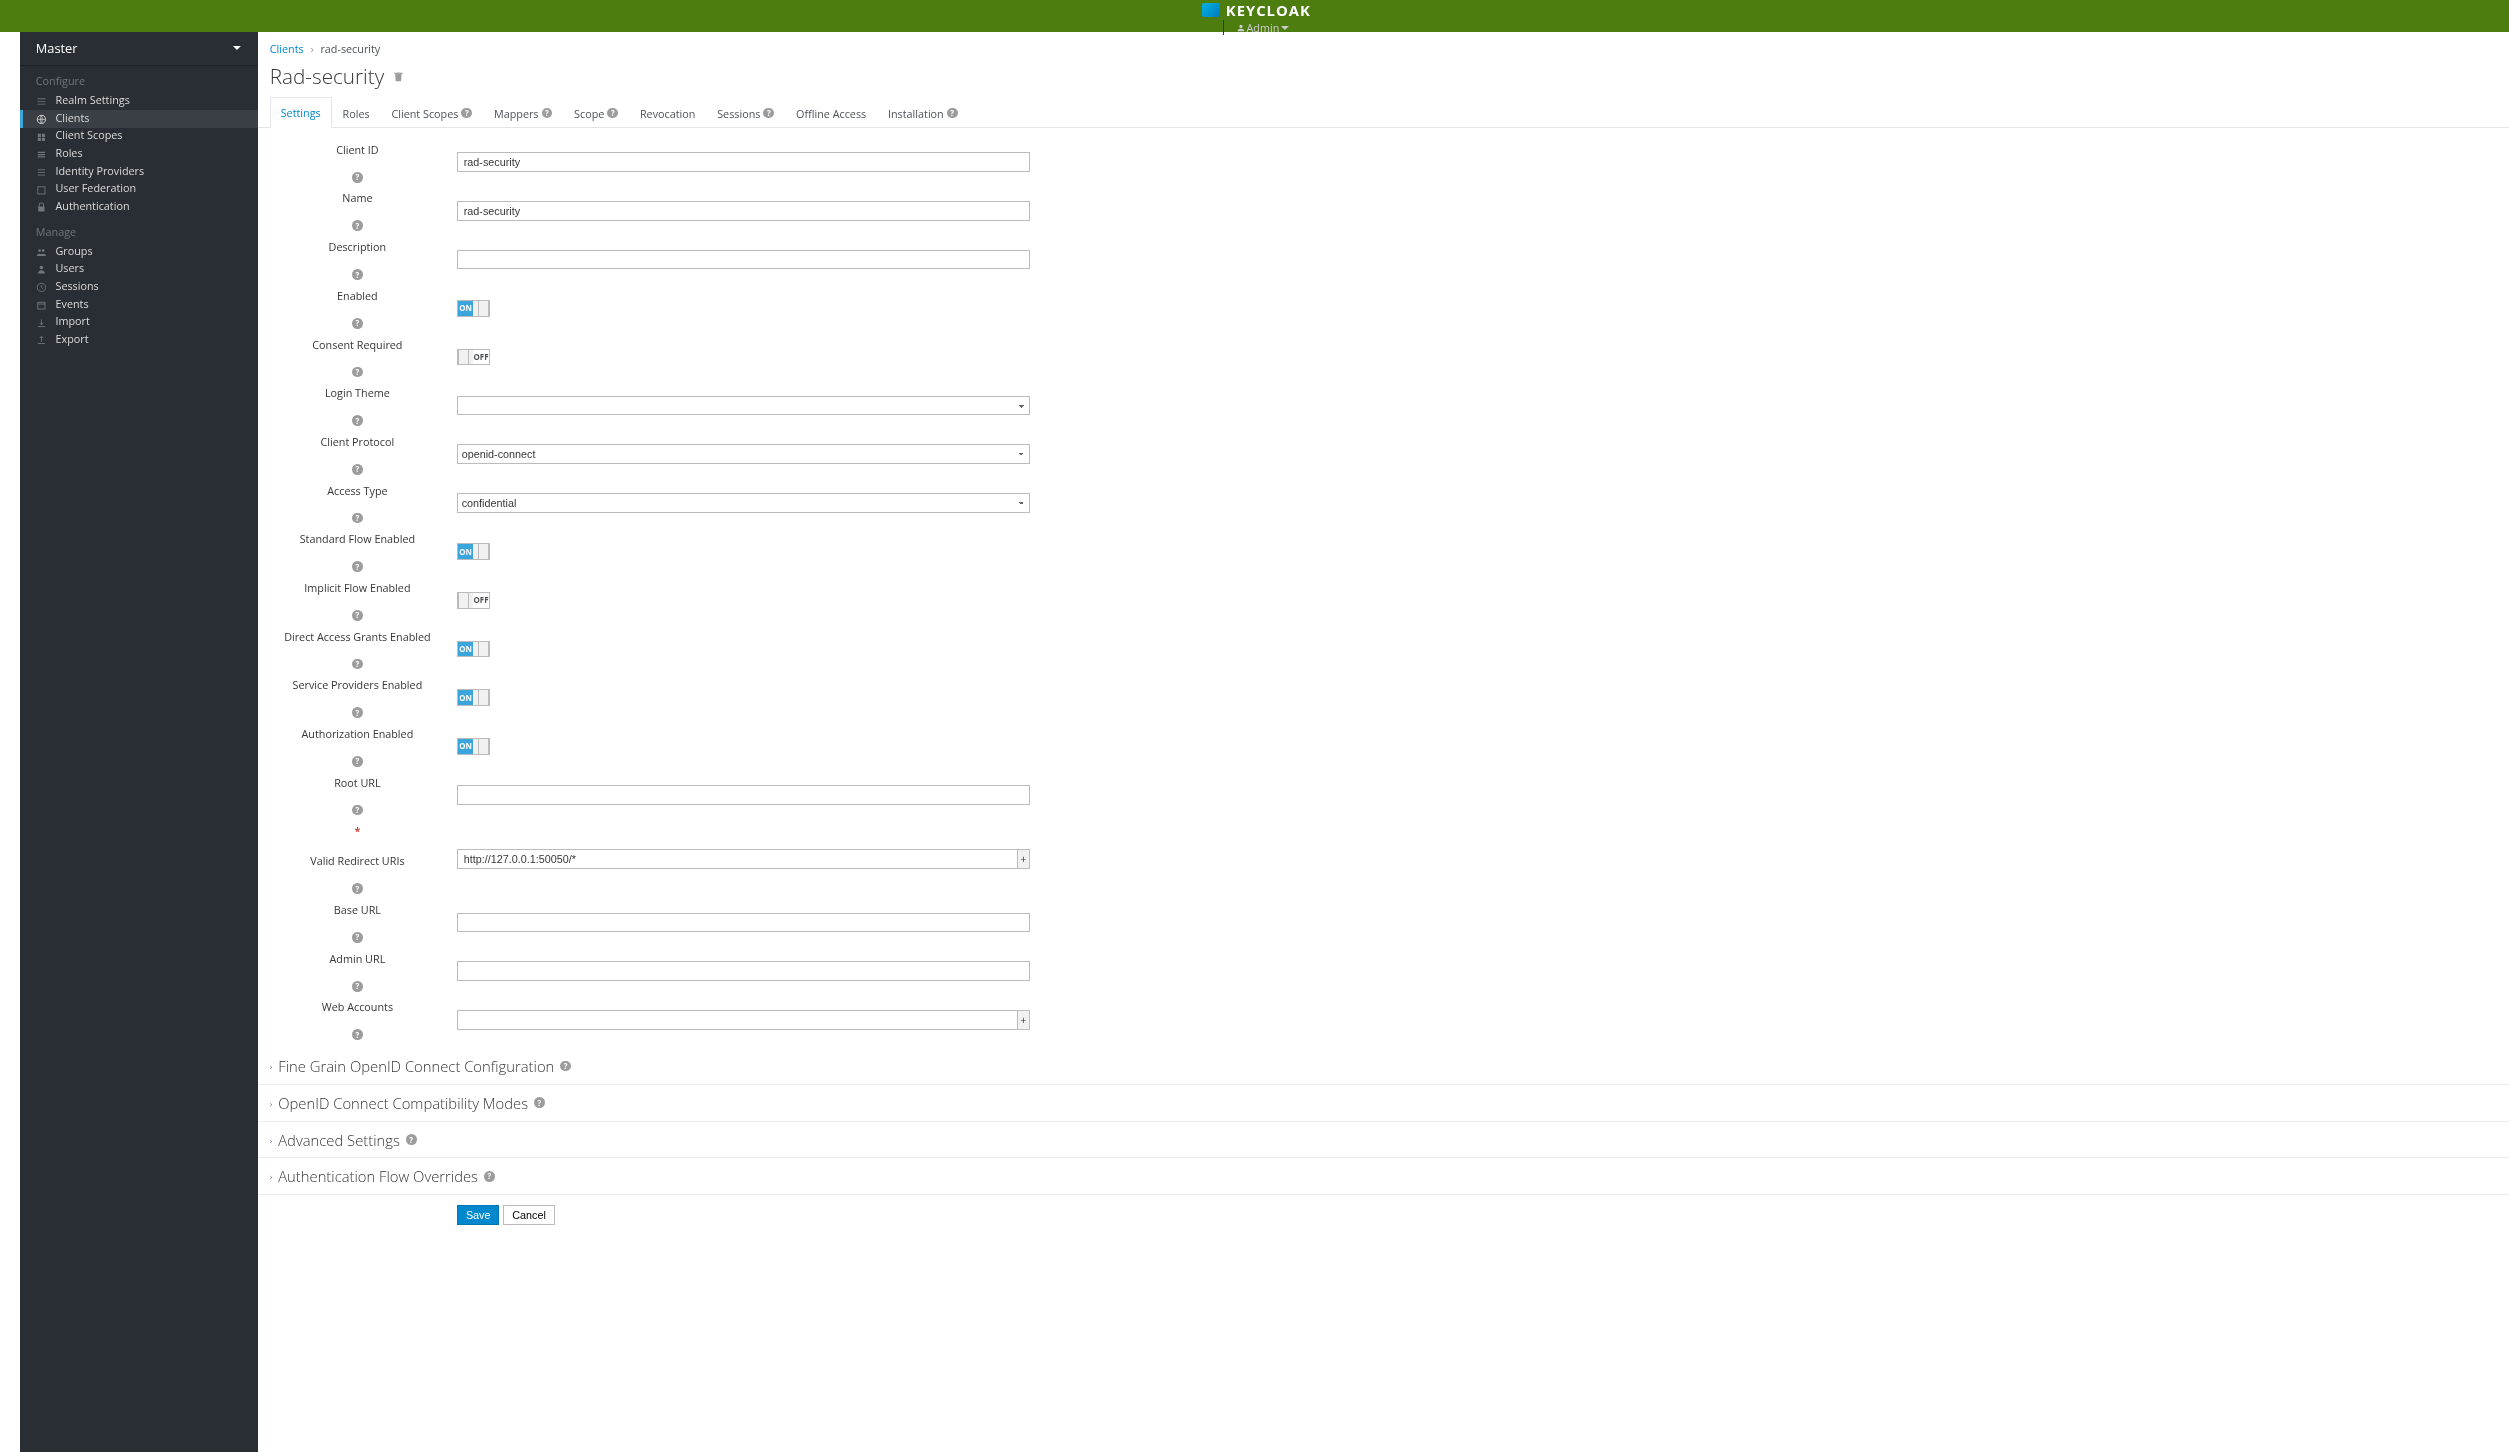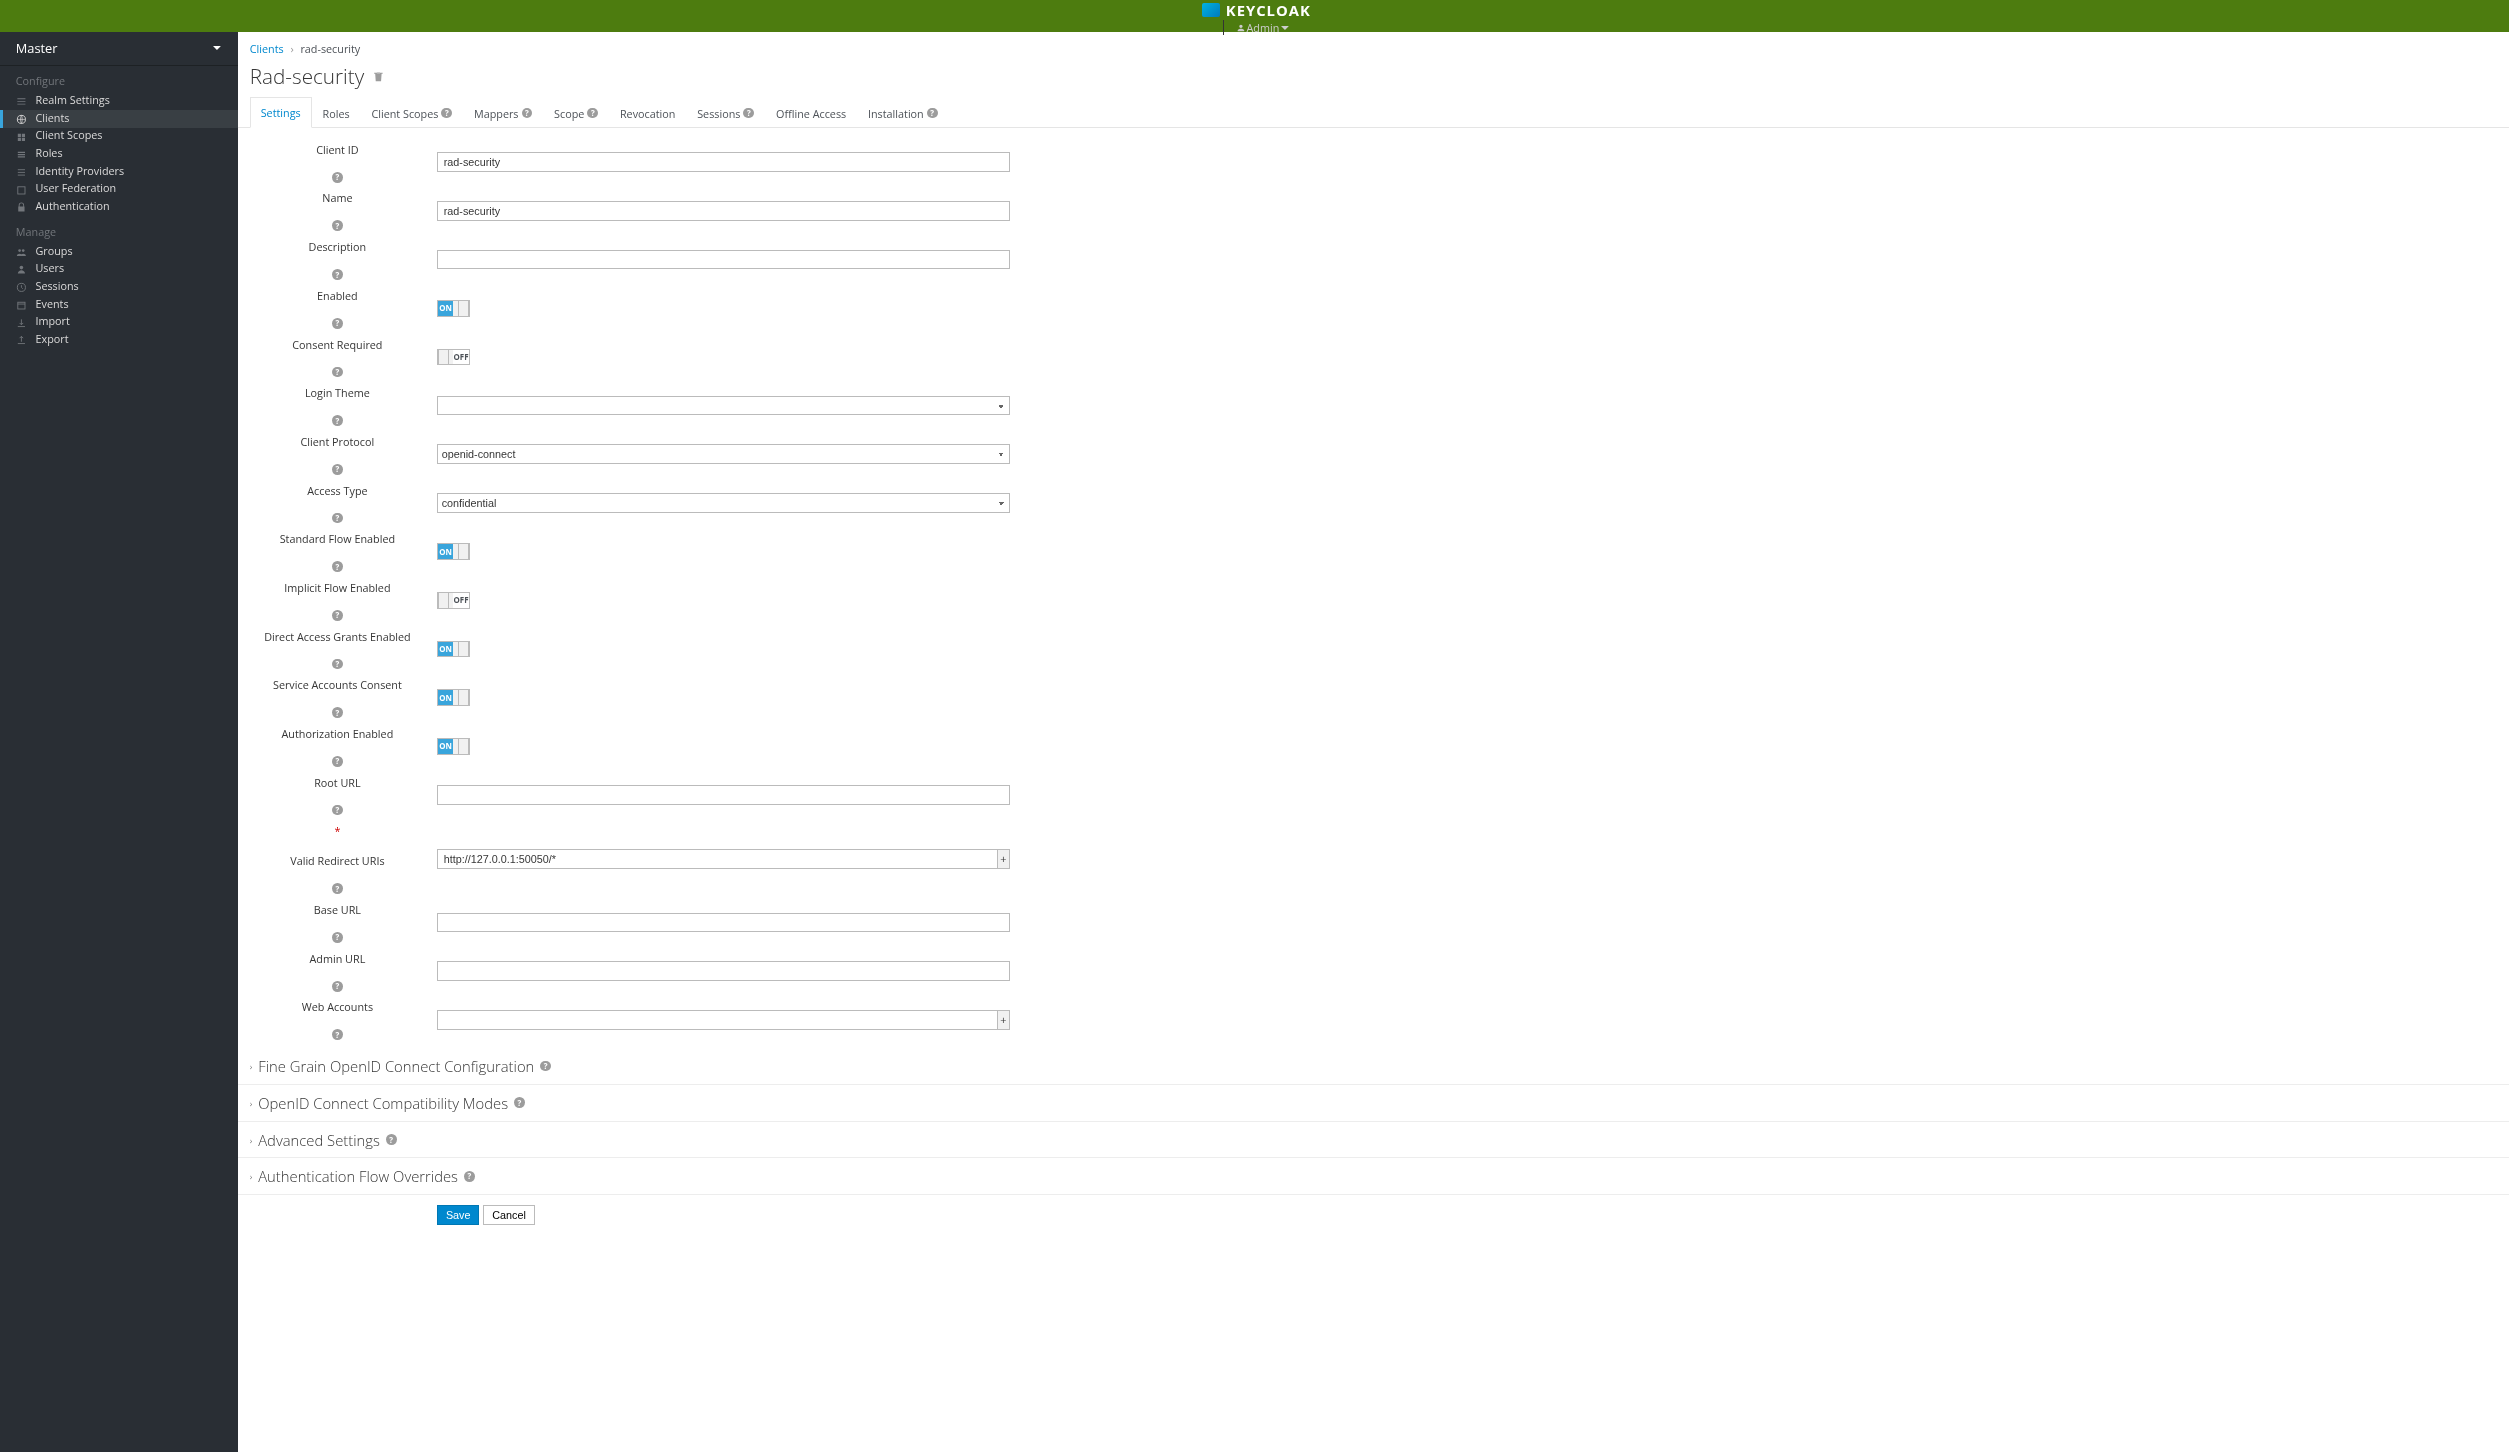--- a/index.html
+++ b/index.html
@@ -4,21 +4,21 @@
 <style>
 * { box-sizing: border-box; margin: 0; padding: 0; }
 body { font-family: "Open Sans", Helvetica, Arial, sans-serif; font-size: 11.8px; color: #363636; background: #fff; }
 .topbar { height: 31.5px; background: #4d7c0f; display: flex; align-items: center; justify-content: space-between; padding: 0 11.8px 0 15.8px; flex-direction: column; }
 .logo { display: flex; align-items: center; color: #fff; font-weight: 700; font-size: 14.8px; letter-spacing: 1px; }
 .logo-icon { width: 17.7px; height: 13.8px; background: linear-gradient(135deg,#00b2e2 0%,#007bbd 100%); margin-right: 5.9px; border-radius: 2px; position: relative; }
 .logo-icon::before, .logo-icon::after { content: ""; position: absolute; background:#fff; opacity:0.3; }
 .admin-menu { color:#ccc; font-size:10.8px; display:flex; align-items:center; gap:1px; border-left:1px solid #333; padding-left:11.8px; height:100%; cursor:pointer; }
 .admin-menu svg { width:9.9px; height:9.9px; fill:#ccc; }
 .layout { display:flex; height: calc(100vh - 31.5px); }
-.sidebar { width: 238px; background: #292e34; color: #dbdada; display:flex; flex-direction:column; }
+.sidebar { width: 238px; background: #292e34; color: #dbdada; display:flex; flex-direction:column;margin-left:20px; }
 .realm-select { height:34px; display:flex; align-items:center; justify-content:space-between; padding:0 15.8px; border-bottom:1px solid #1d2124; cursor:pointer; }
 .realm-select span { font-size:12.8px; color:#fff; }
 .nav-section { padding: 7.9px 15.8px 3.9px; font-size:10.8px; color:#72767b; font-weight:400; }
 .nav-item { display:flex; align-items:flex-end; padding: 3px 15.8px; height:17.7px; cursor:pointer; font-size:10.8px; color:#dbdada; gap:8.9px; }
 .nav-item.active { background:#393f44; border-left:3px solid #39a5dc; padding-left:12.8px; }
 .nav-item svg { width:10.8px; height:10.8px; fill:#72767b; flex-shrink:0; }
 .nav-item.active svg { fill:#dbdada; }
 .main { flex:1; overflow:auto; padding: 0 0 39px 0; }
 .breadcrumb { padding: 9.9px 11.8px 5.9px; font-size:10.8px; }
 .breadcrumb a { color:#0088ce; text-decoration:none; }
@@ -332,21 +332,21 @@
           <div class="form-control">
             <div class="toggle is-on">
               <div class="on">ON</div>
               <div class="off">OFF</div>
               <div class="knob"></div>
             </div>
           </div>
         </div>
       <div class="form-row">
           <label class="form-label">
-            <span>Service Accounts Consent</span>
+            <span>Service Providers Enabled</span>
             <span class="help-ico">?</span>
           </label>
           <div class="form-control">
             <div class="toggle is-on">
               <div class="on">ON</div>
               <div class="off">OFF</div>
               <div class="knob"></div>
             </div>
           </div>
         </div>

